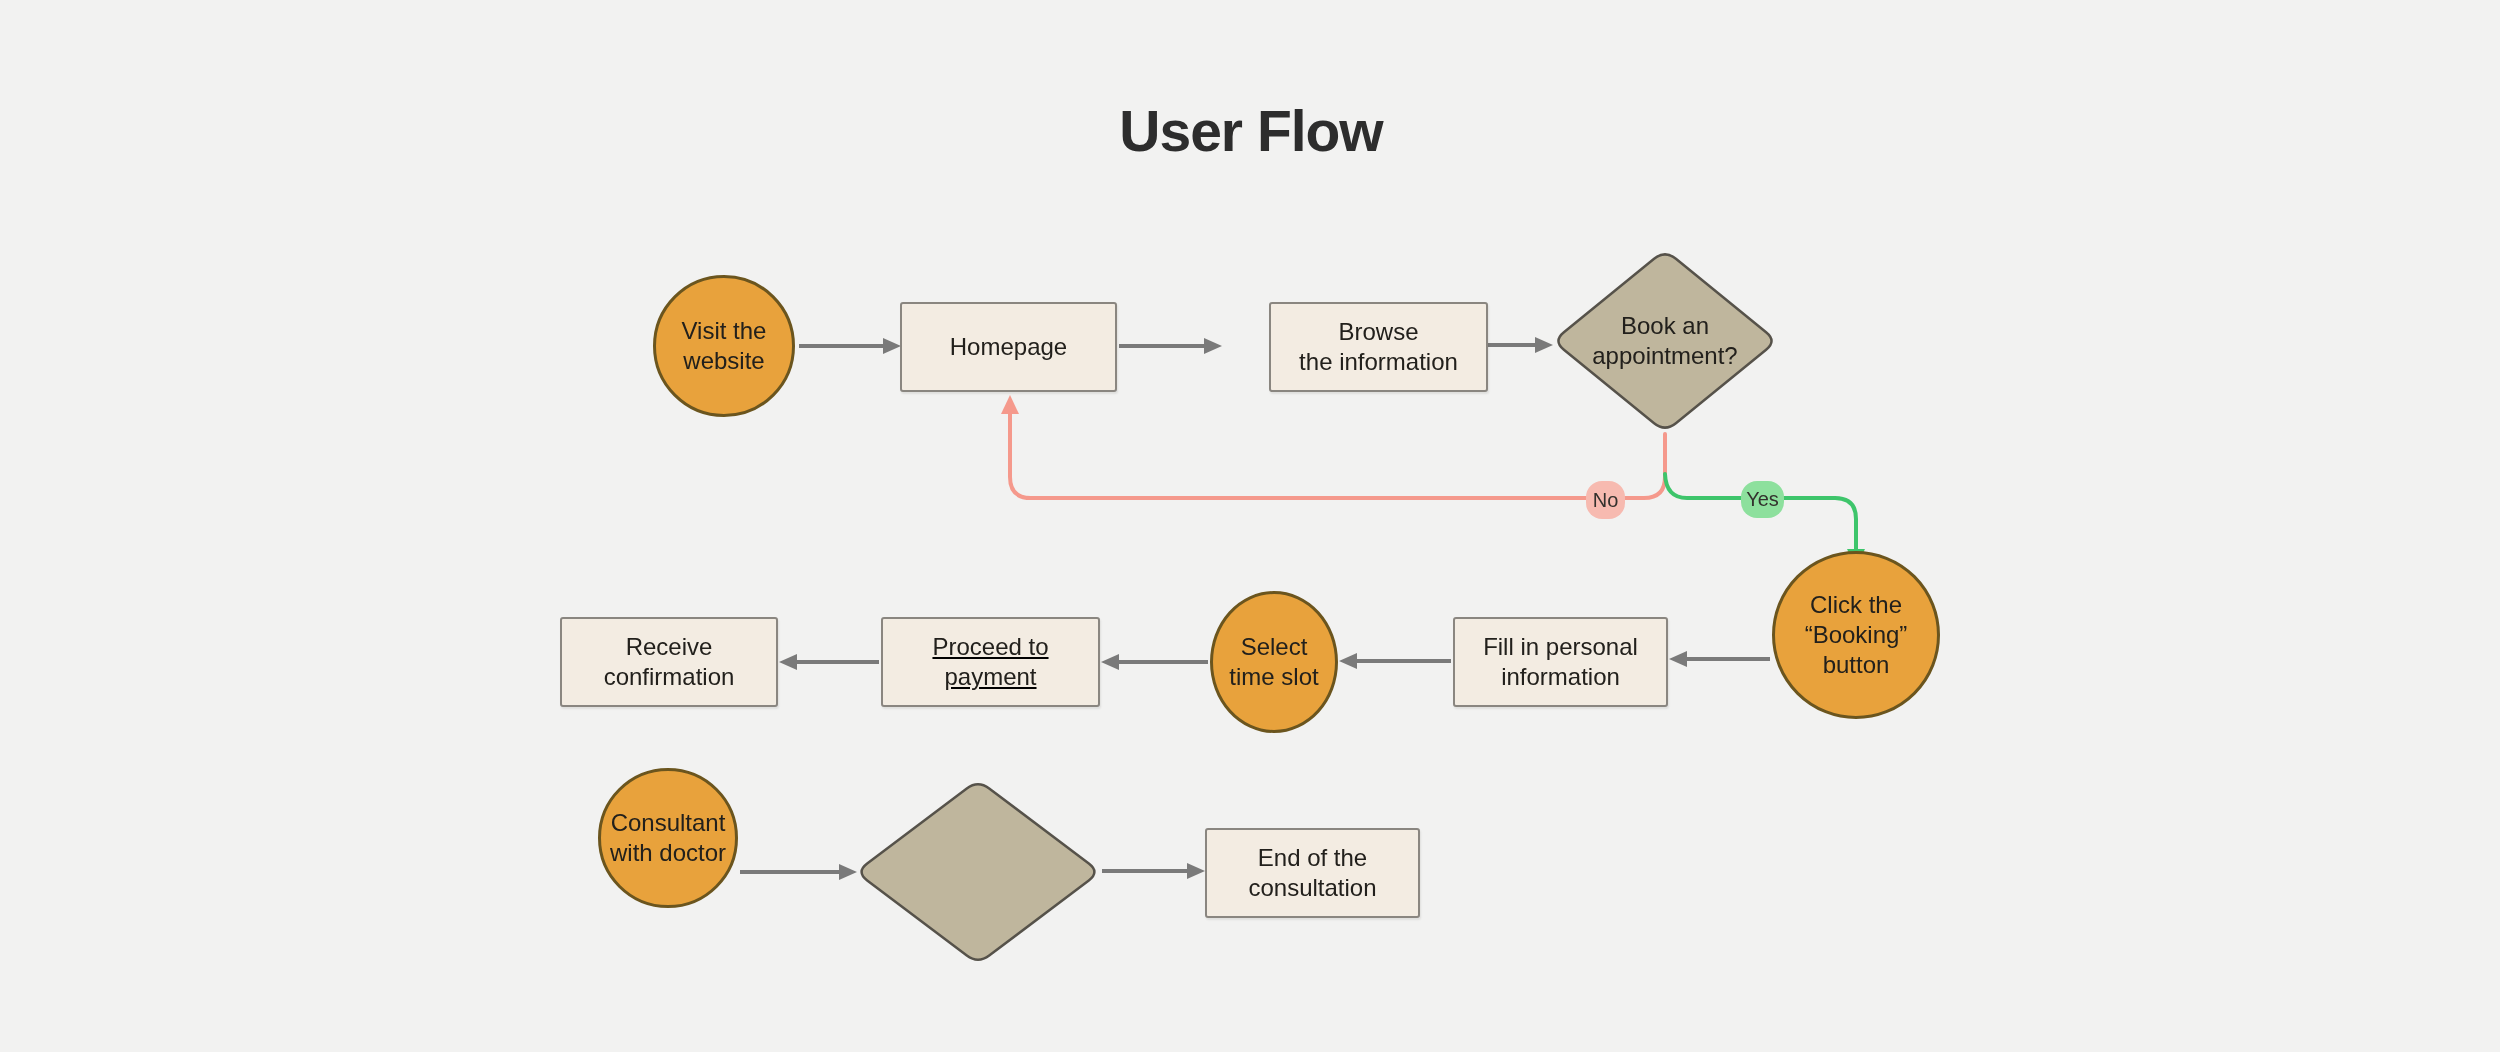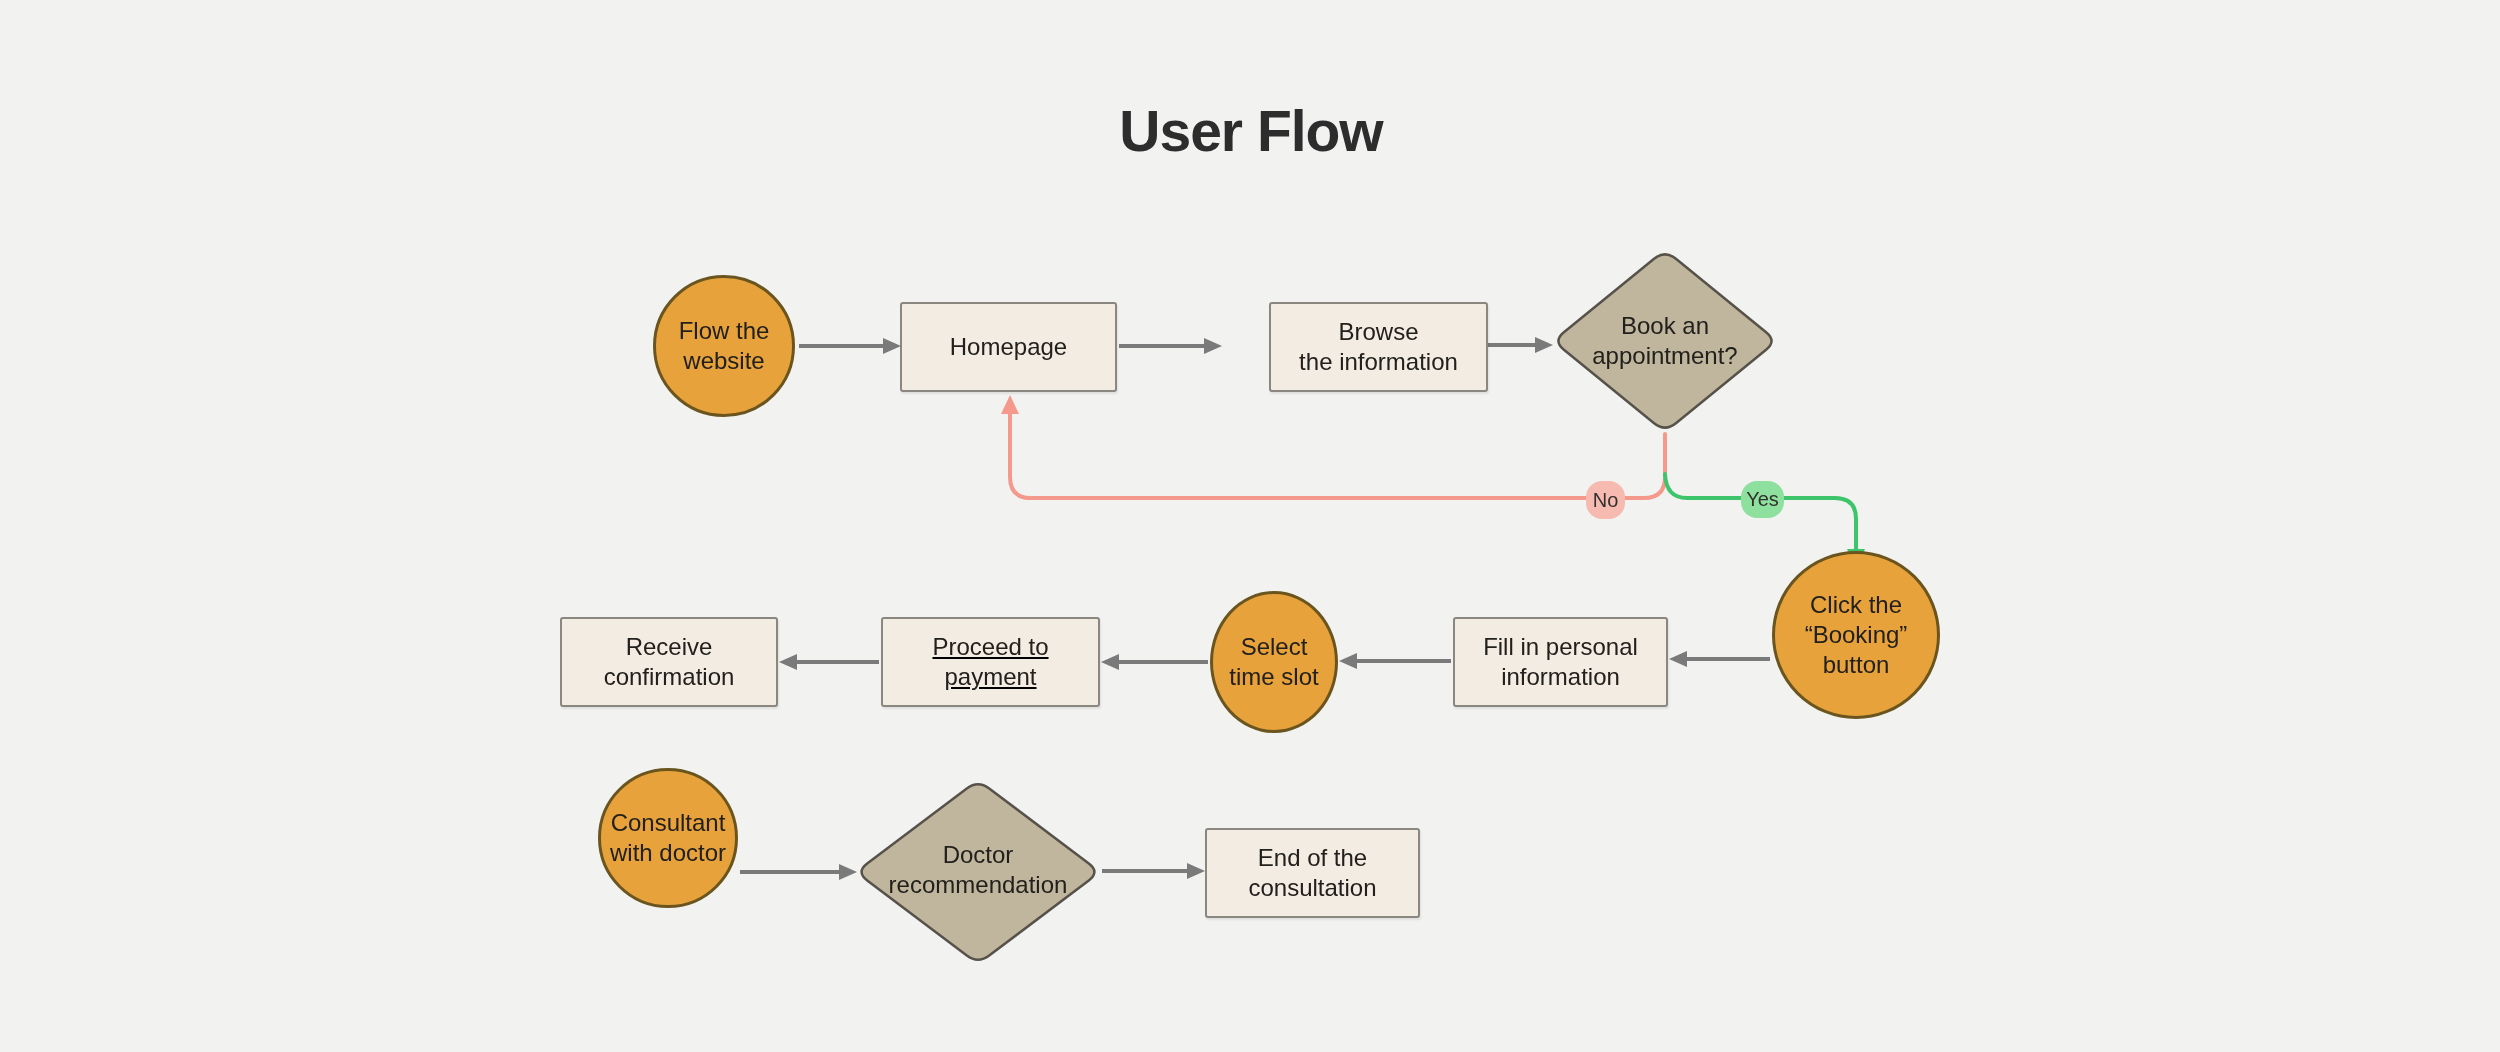--- a/index.html
+++ b/index.html
@@ -95,21 +95,21 @@
     <path d="M1451,661 L1356,661" stroke="#7A7A7A" stroke-width="4" marker-end="url(#m-gray)"></path>
     <path d="M1208,662 L1118,662" stroke="#7A7A7A" stroke-width="4" marker-end="url(#m-gray)"></path>
     <path d="M879,662 L796,662" stroke="#7A7A7A" stroke-width="4" marker-end="url(#m-gray)"></path>
     <path d="M740,872 L840,872" stroke="#7A7A7A" stroke-width="4" marker-end="url(#m-gray)"></path>
     <path d="M1102,871 L1188,871" stroke="#7A7A7A" stroke-width="4" marker-end="url(#m-gray)"></path>
   </svg>
 
   <h1 class="title">User Flow</h1>
 
   <div class="node circle n-visit">
-    <span class="node-label">Flow the
+    <span class="node-label">Visit the
 website</span>
   </div>
   <div class="node rect n-homepage">
     <span class="node-label">Homepage</span>
   </div>
   <div class="node rect n-browse">
     <span class="node-label">Browse
 the information</span>
   </div>
   <div class="node diamond-label n-book-label">
@@ -143,22 +143,18 @@
   </div>
   <div class="node rect n-receive">
     <span class="node-label">Receive
 confirmation</span>
   </div>
 
   <div class="node circle n-consultant">
     <span class="node-label">Consultant
 with doctor</span>
   </div>
-  <div class="node diamond-label n-doctor-label">
-    <span class="node-label">Doctor
-recommendation</span>
-  </div>
   <div class="node rect n-end">
     <span class="node-label">End of the
 consultation</span>
   </div>
 
 </div>
 
 </body></html>

